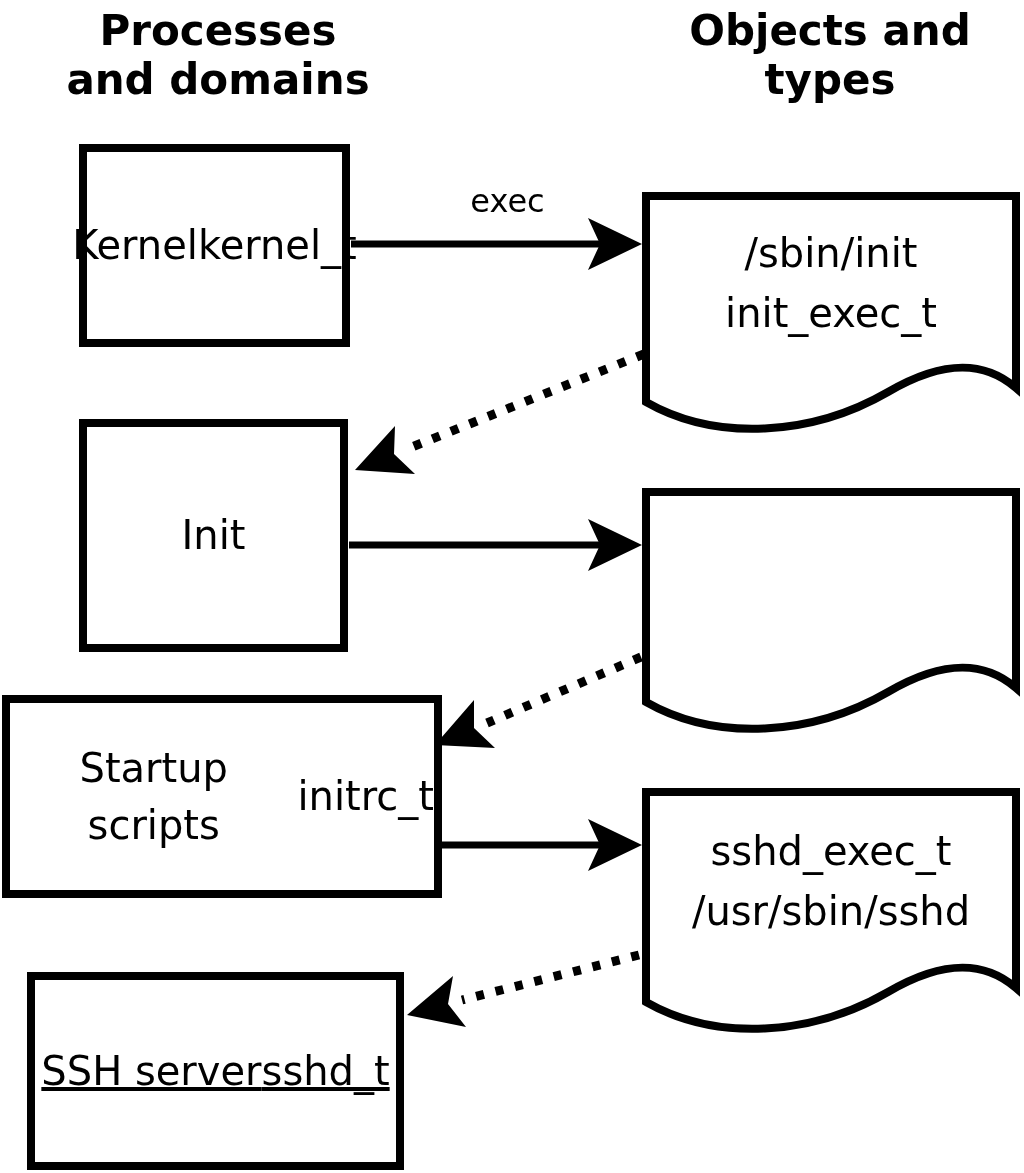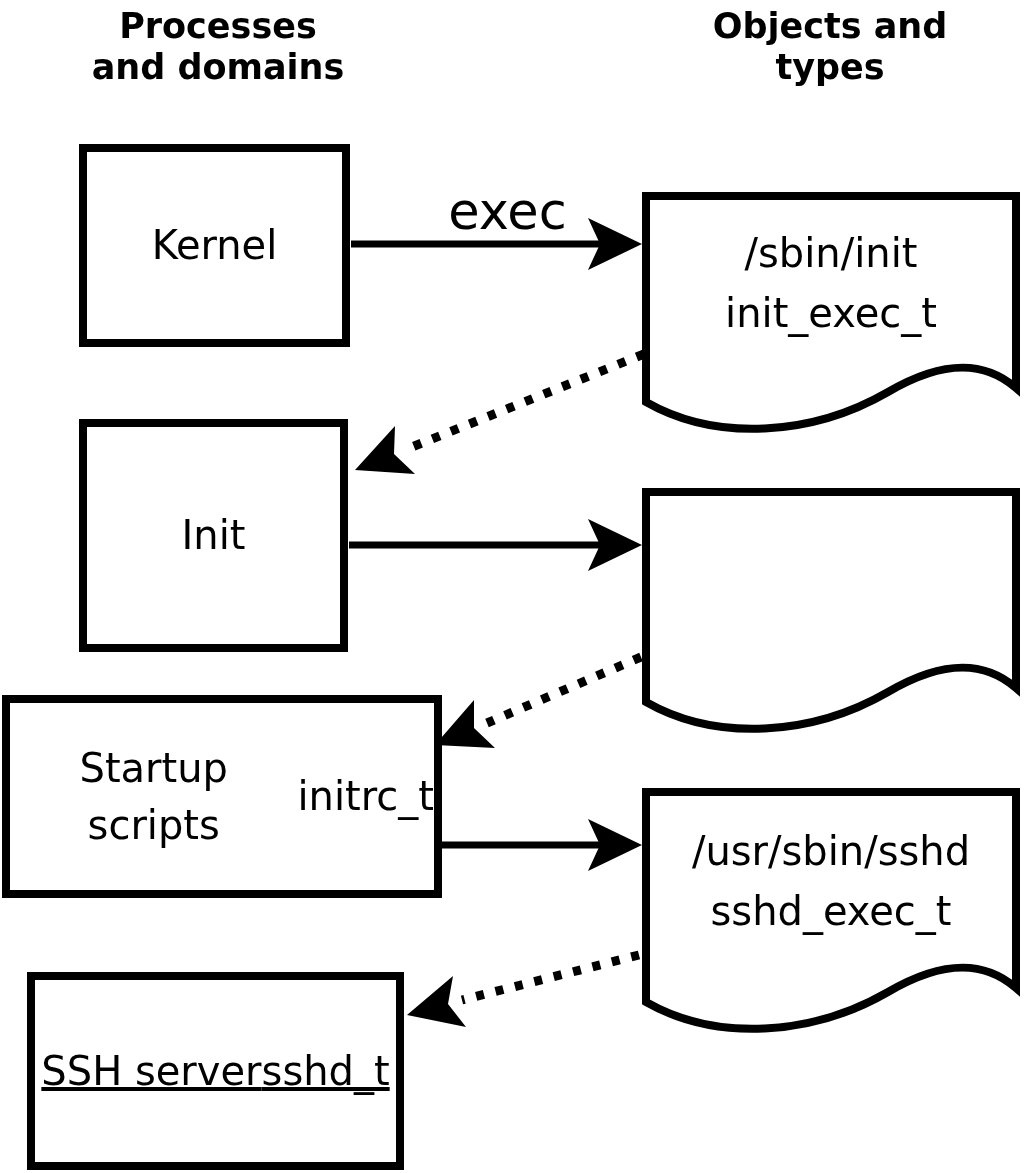--- a/index.html
+++ b/index.html
@@ -8,21 +8,21 @@
     width:1024px;height:1173px;
     background:#ffffff;
     font-family:"DejaVu Sans", sans-serif;
     color:#000;
     overflow:hidden;
   }
   .layer{position:absolute;left:0;top:0;}
   .hdr{
     position:absolute;
     font-weight:bold;
-    font-size:35px;
+    font-size:42px;
     line-height:1.17;
     text-align:center;
     white-space:pre-line;
   }
   .hdr.left{left:0;top:6px;width:436px;}
   .hdr.right{left:628px;top:6px;width:404px;}
   .pbox{
     position:absolute;
     box-sizing:border-box;
     border:8px solid #000;
@@ -51,21 +51,21 @@
     font-size:40px;
     line-height:1.5;
     text-align:right;
   }
   .dtext.d1{top:196px;}
   .dtext.d2{top:494px;}
   .dtext.d3{top:794px;}
   .exec-label{
     position:absolute;
     left:425px;top:182px;width:165px;
-    font-size:51px;
+    font-size:32px;
     text-align:center;
   }
 </style>
 </head>
 <body>
 
 <div class="canvas">
 
   <svg class="layer" width="1024" height="1173" viewBox="0 0 1024 1173">
 
@@ -94,35 +94,36 @@
 
   <div class="hdr left">Processes
 and domains</div>
   <div class="hdr right">Objects and
 types</div>
 
   <div class="exec-label">exec</div>
 
   <div class="pbox kernel">
     <div>Kernel</div>
+    <div>kernel_t</div>
   </div>
   <div class="pbox init">
     <div>Init</div>
   </div>
   <div class="pbox startup">
     <div>Startup scripts</div>
     <div>initrc_t</div>
   </div>
   <div class="pbox ssh">
     <div>SSH server</div>
     <div>sshd_t</div>
   </div>
 
   <div class="dtext d1">
     <div>/sbin/init</div>
     <div>init_exec_t</div>
   </div>
   <div class="dtext d3">
+    <div>sshd_exec_t</div>
     <div>/usr/sbin/sshd</div>
-    <div>sshd_exec_t</div>
   </div>
 
 </div>
 
 </body></html>

